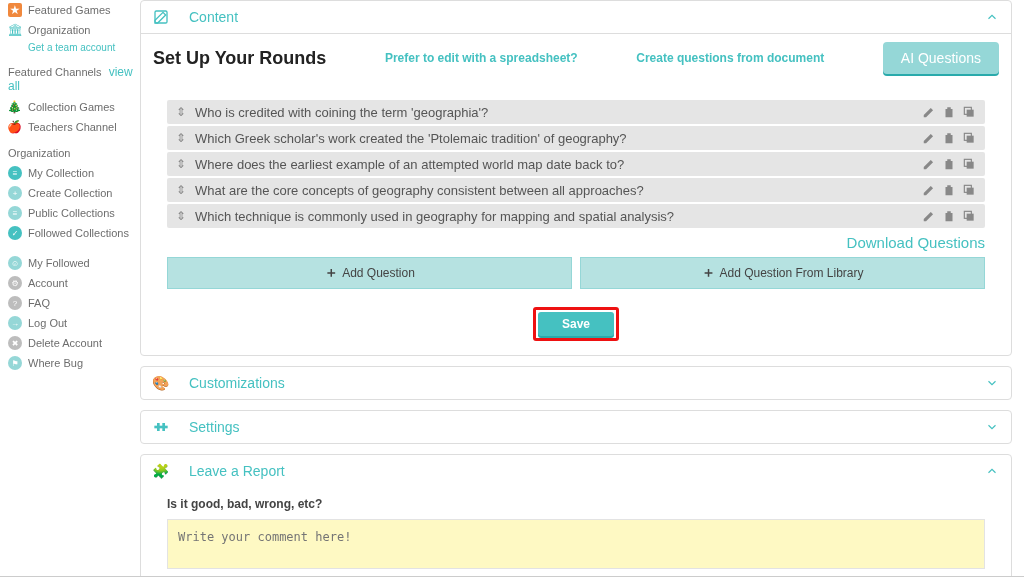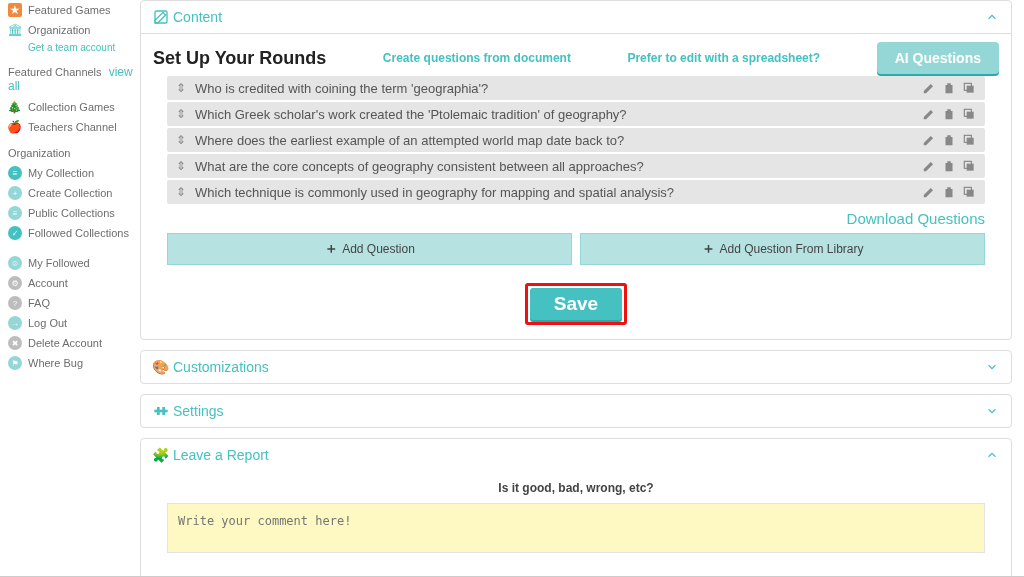--- a/index.html
+++ b/index.html
@@ -69,30 +69,30 @@
     border-radius:4px;
     background:var(--section-bg);
   }
   .panel-header{
     display:flex;align-items:center;justify-content:space-between;
     padding:8px 12px;
     color:var(--teal);
     font-size:14px;
     cursor:pointer;
   }
-  .panel-header .left{display:flex;align-items:center;gap:4px;}
+  .panel-header .left{display:flex;align-items:center;gap:20px;}
   .panel-header .sq-icon{width:16px;height:16px;display:flex;align-items:center;justify-content:center;font-size:14px;}
   .chevron{width:14px;height:14px;stroke:var(--teal);stroke-width:2;fill:none;}
   .panel-body{padding:8px 12px 14px 12px;}
-  .rounds-head{display:flex;align-items:center;justify-content:space-between;gap:22px;margin-bottom:2px;}
+  .rounds-head{display:flex;align-items:center;justify-content:space-between;gap:22px;margin-bottom:26px;}
   .rounds-head h2{margin:0;font-size:18px;color:#222;}
   .link-teal{color:var(--teal);font-size:12px;font-weight:bold;cursor:pointer;}
   .ai-btn{
     background:var(--teal-light);
-    color:#fff;font-weight:bold;font-size:14px;
+    color:#fff;font-weight:normal;font-size:14px;
     border:none;border-radius:4px;
     padding:8px 18px;
     box-shadow:0 2px 0 var(--teal-dark);
     cursor:pointer;
     min-width:110px;
   }
   .question-list{display:flex;flex-direction:column;gap:2px;margin:0 14px 6px 14px;}
   .q-row{
     background:var(--question-bg);
     display:flex;align-items:center;gap:8px;
@@ -120,27 +120,27 @@
   }
   .plus{font-size:14px;font-weight:bold;}
   .save-wrap{display:flex;justify-content:center;}
   .save-outline{
     border:3px solid #e11;
     padding:2px;
     border-radius:3px;
   }
   .save-btn{
     background:var(--teal);
-    color:#fff;font-weight:bold;font-size:19px;
+    color:#fff;font-weight:bold;font-size:12px;
     border:none;border-radius:3px;
     padding:5px 24px;
     box-shadow:0 2px 0 var(--teal-dark);
     cursor:pointer;
   }
-  .comment-prompt{font-size:12px;color:#444;margin:0 14px 8px 14px;font-weight:bold;text-align:center;}
+  .comment-prompt{font-size:12px;color:#444;margin:0 14px 8px 14px;font-weight:bold;}
   .comment-box{
     margin:0 14px 14px 14px;
     border:1px solid #e3e3e3;
     background:#fef9c3;
     padding:10px;min-height:40px;
     color:#888;font-size:12px;
     resize:none;width:calc(100% - 28px);
   }
 </style>
 </head>
@@ -231,22 +231,22 @@
           <span>Content</span>
         </div>
         <svg class="chevron" viewBox="0 0 24 24">
             <polyline points="6 15 12 9 18 15"></polyline>
           </svg>
       </div>
 
       <div class="panel-body">
         <div class="rounds-head">
           <h2>Set Up Your Rounds</h2>
+          <span class="link-teal">Prefer to edit with a spreadsheet?</span>
           <span class="link-teal">Create questions from document</span>
-          <span class="link-teal">Prefer to edit with a spreadsheet?</span>
           <button class="ai-btn">AI Questions</button>
         </div>
 
         <div class="question-list">
 
         <div class="q-row">
               <span class="drag">⇕</span>
               <span class="q-text">Who is credited with coining the term 'geographia'?</span>
               <span class="q-actions">
                 <span class="q-act">

